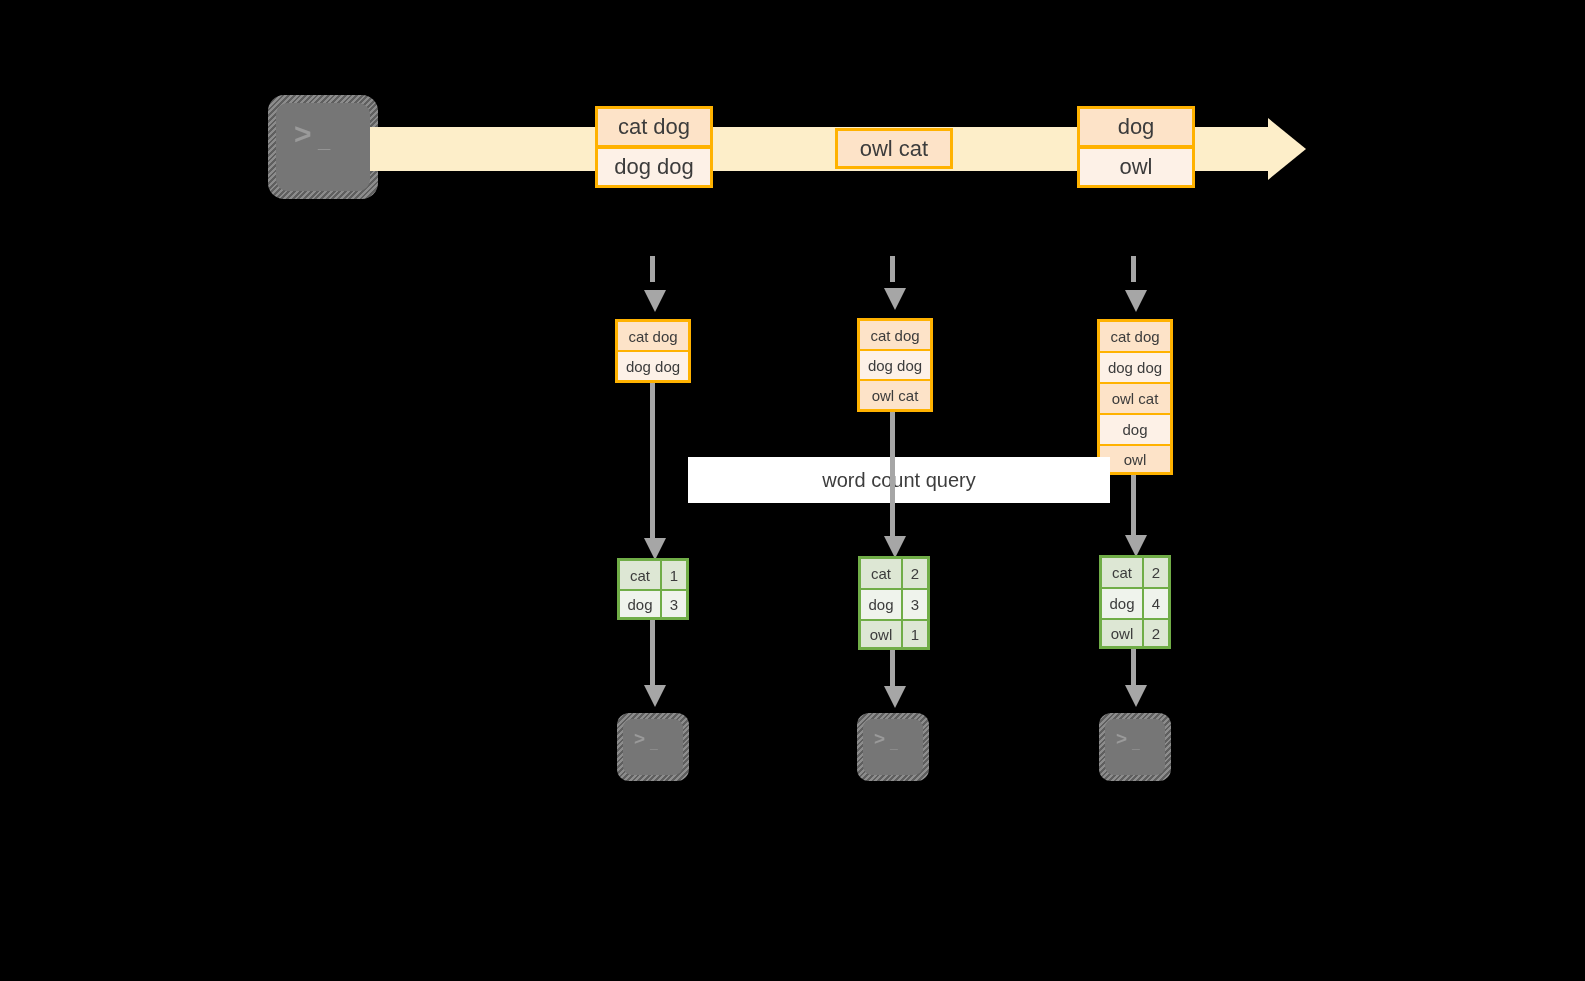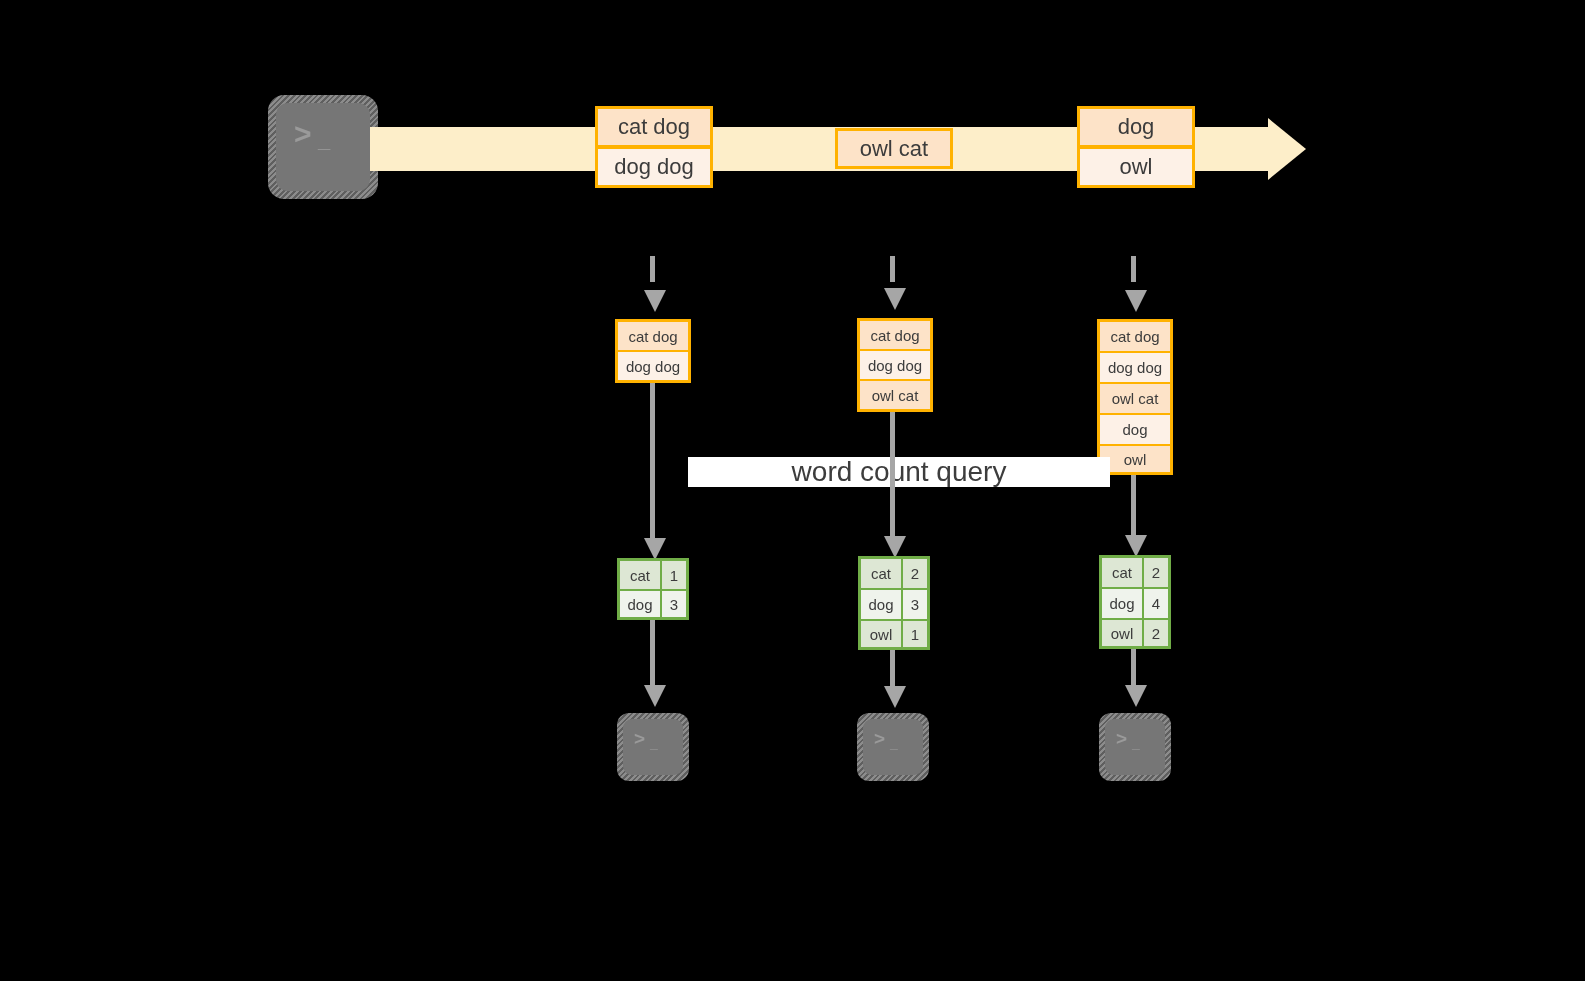--- a/index.html
+++ b/index.html
@@ -184,21 +184,21 @@
   </div>
 
   <div class="stack" style="left:1097px; top:319px; width:76px; height:156px;">
     <div class="row dark" style="height:31px; font-size:15px;">cat dog</div>
     <div class="row light" style="height:31px; font-size:15px;">dog dog</div>
     <div class="row dark" style="height:31px; font-size:15px;">owl cat</div>
     <div class="row light" style="height:31px; font-size:15px;">dog</div>
     <div class="row dark" style="height:26px; font-size:15px;">owl</div>
   </div>
 
-  <div class="label-band" style="left:688px; top:457px; width:422px; height:30px; font-size:28px;">word count query</div>
+  <div class="label-band" style="left:688px; top:457px; width:422px; height:46px; font-size:20px;">word count query</div>
 
   <div class="vline" style="left:650px; top:383px; height:164px;"></div>
   <div class="vhead" style="left:644px; top:538px;"></div>
 
   <div class="vline" style="left:890px; top:412px; height:135px;"></div>
   <div class="vhead" style="left:884px; top:536px;"></div>
 
   <div class="vline" style="left:1131px; top:475px; height:72px;"></div>
   <div class="vhead" style="left:1125px; top:535px;"></div>
 

